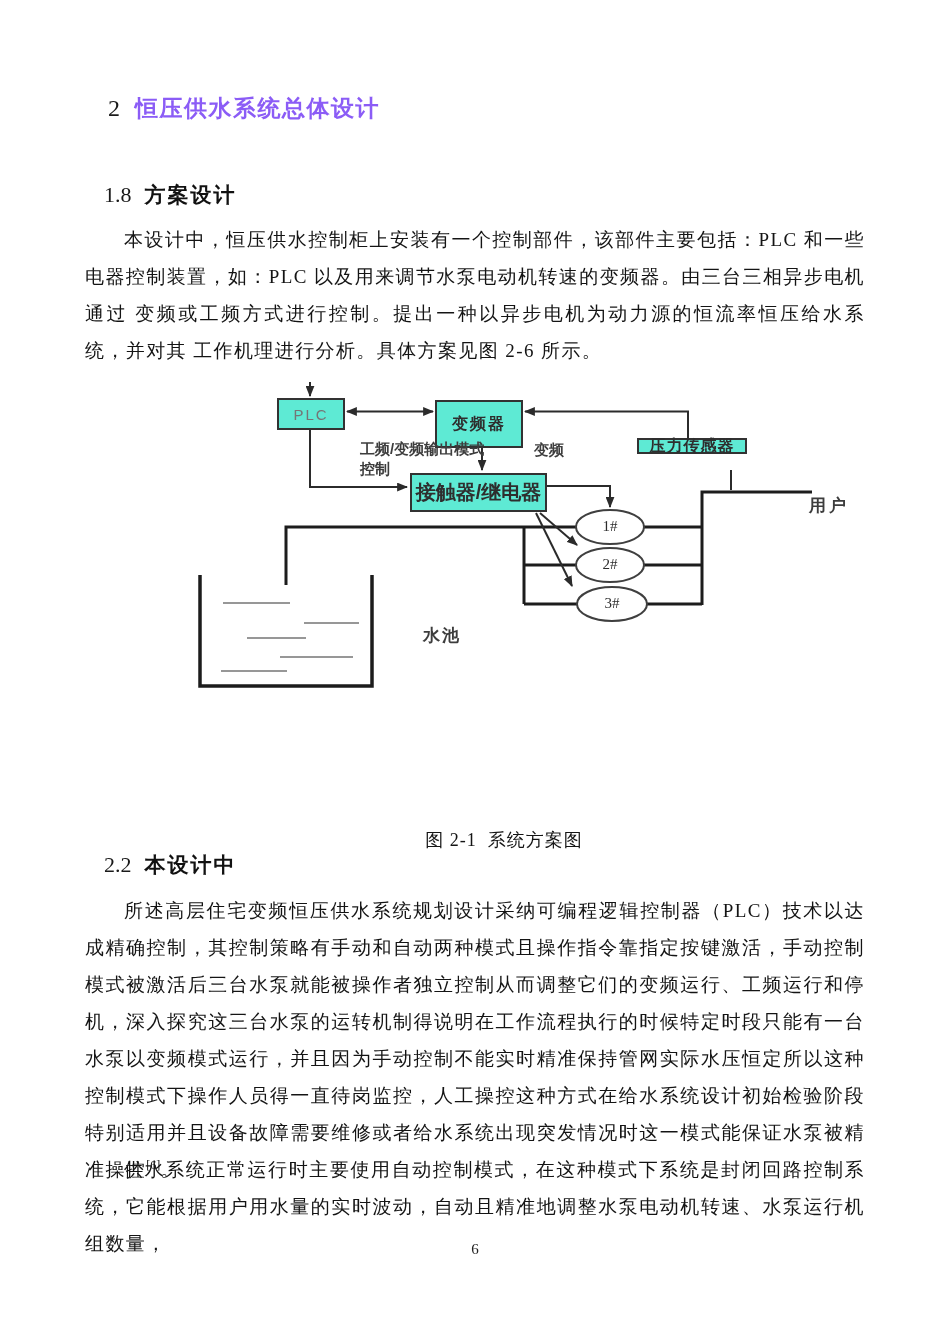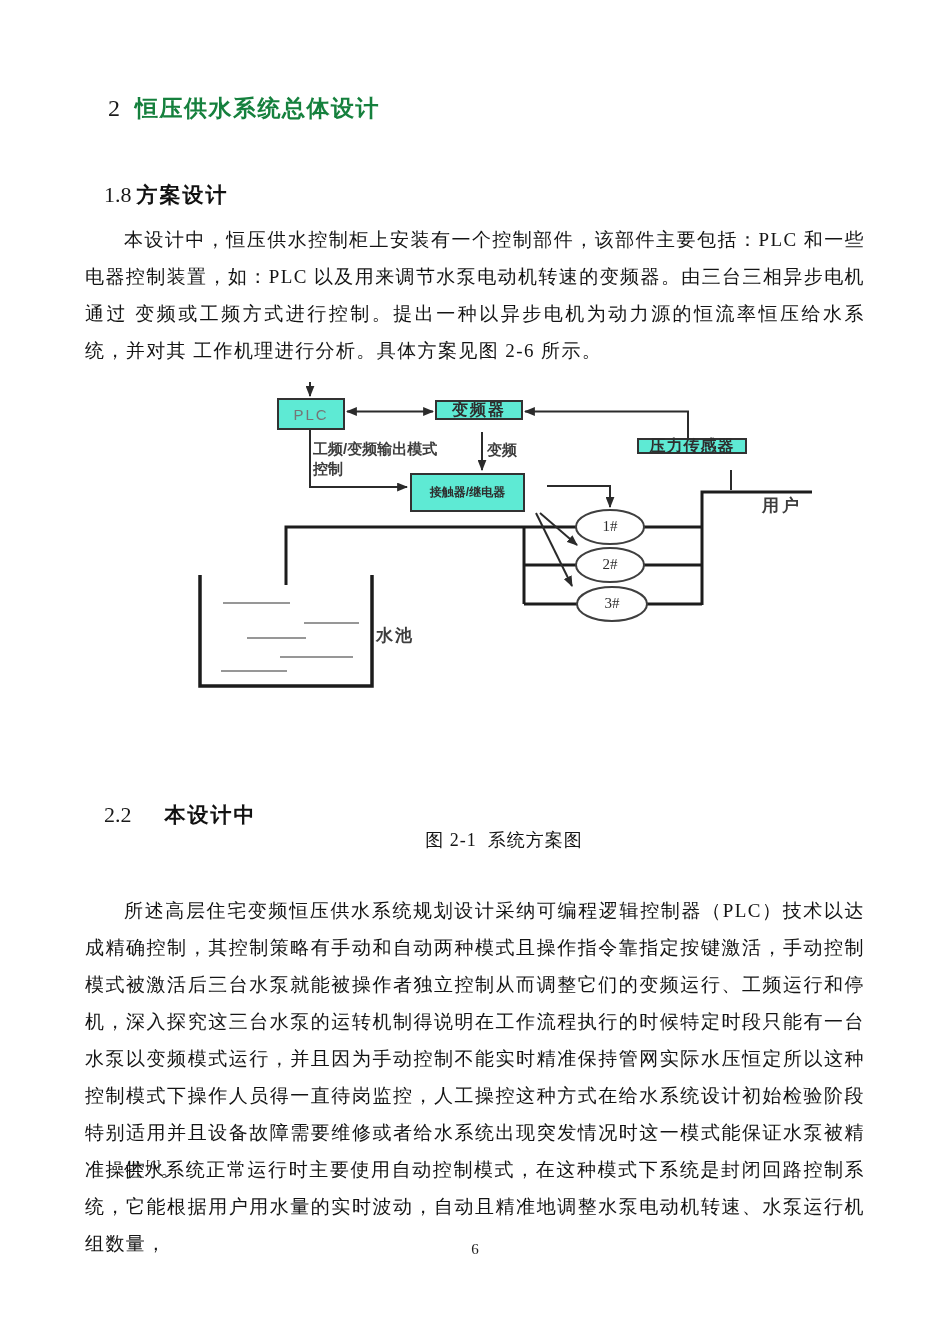--- a/index.html
+++ b/index.html
@@ -4,40 +4,40 @@
 <style>
   html,body { margin:0; padding:0; background:#e8e8e8; }
   .page {
     position:relative; width:950px; height:1344px; margin:0 auto;
     background:#ffffff; overflow:hidden;
     font-family:"Liberation Serif", serif; color:#1a1a1a;
   }
   
   .h-chapter { position:absolute; left:108px; top:93px; display:flex; align-items:baseline; }
   .h-chapter .num { font-family:"Liberation Serif",serif; font-size:24px; }
-  .h-chapter .ttl { font-family:"Liberation Sans",sans-serif; font-weight:bold; font-size:23px; letter-spacing:1.5px; margin-left:15px; color:#15803d; }
+  .h-chapter .ttl { font-family:"Liberation Sans",sans-serif; font-weight:bold; font-size:23px; letter-spacing:1.5px; margin-left:15px; color:#8b5cf6; }
   .h-section { position:absolute; left:104px; display:flex; align-items:baseline; }
   .h-section .num { font-family:"Liberation Serif",serif; font-size:22px; }
-  .h-section .ttl { font-family:"Liberation Sans",sans-serif; font-weight:bold; font-size:21px; letter-spacing:2px; margin-left:5px; color:#111; }
+  .h-section .ttl { font-family:"Liberation Sans",sans-serif; font-weight:bold; font-size:21px; letter-spacing:2px; margin-left:13px; color:#111; }
   
   .para {
     position:absolute; left:85px; width:780px;
     font-size:19px; line-height:37px; letter-spacing:1.4px;
     text-align:justify; text-indent:39px; color:#141414;
   }
   .para sup { font-size:12px; letter-spacing:0; vertical-align:super; line-height:0; }
   
   .figure { position:absolute; left:0; top:375px; width:950px; height:340px; }
   .figure svg { position:absolute; left:0; top:0; }
   .dbox {
     position:absolute; box-sizing:border-box; background:#5eead4;
     border:2px solid #323232; display:flex; align-items:center; justify-content:center;
     font-family:"Liberation Sans",sans-serif; color:#2e2e2e;
   }
-  .dlabel { position:absolute; font-family:"Liberation Sans",sans-serif; color:#3d3d3d; font-weight:bold; white-space:nowrap; }
+  .dlabel { position:absolute; font-family:"Liberation Sans",sans-serif; color:#3d3d3d; font-weight:bold; white-space:nowrap;margin-left:47px; }
   .pumplabel { position:absolute; width:40px; text-align:center; font-family:"Liberation Serif",serif; font-size:15px; color:#2c2c2c; }
   .caption { position:absolute; left:0; top:828px; width:950px; box-sizing:border-box; padding-left:58px; text-align:center; font-size:18px; letter-spacing:1px; white-space:pre-wrap; color:#141414; }
   .pagenum { position:absolute; left:0; top:1241px; width:950px; text-align:center; font-size:15px; color:#222; }
 </style>
 </head>
 <body>
 
 <div class="page">
 
   <div class="h-chapter">
@@ -95,40 +95,40 @@
       </g>
 
       <g fill="#ffffff" stroke="#3f3f3f" stroke-width="2">
         <ellipse cx="610" cy="152" rx="34" ry="17"></ellipse>
         <ellipse cx="610" cy="190" rx="34" ry="17"></ellipse>
         <ellipse cx="612" cy="229" rx="35" ry="17"></ellipse>
       </g>
     </svg>
 
     <div class="dbox" style="left:277px; top:23px; width:68px; height:32px; color:#757575; font-size:15px; letter-spacing:2px;">PLC</div>
-    <div class="dbox" style="left:435px; top:25px; width:88px; height:20px; font-size:16px; font-weight:bold; letter-spacing:2px;">变频器</div>
+    <div class="dbox" style="left:435px; top:25px; width:88px; height:48px; font-size:16px; font-weight:bold; letter-spacing:2px;">变频器</div>
     <div class="dbox" style="left:637px; top:63px; width:110px; height:16px; font-size:16px; font-weight:bold; letter-spacing:1px;">压力传感器</div>
-    <div class="dbox" style="left:410px; top:98px; width:115px; height:39px; font-size:12px; font-weight:bold;">接触器/继电器</div>
+    <div class="dbox" style="left:410px; top:98px; width:137px; height:39px; font-size:20px; font-weight:bold;">接触器/继电器</div>
 
     <div class="dlabel" style="left:313px; top:64px; font-size:15px; line-height:20px;">
       <span style="display:block;">工频/变频输出模式</span>
       <span style="display:block;">控制</span>
     </div>
     <div class="dlabel" style="left:487px; top:66px; font-size:15px;">变频</div>
     <div class="dlabel" style="left:762px; top:119px; font-size:17px; letter-spacing:3px;">用户</div>
     <div class="dlabel" style="left:376px; top:249px; font-size:17px; letter-spacing:2px;">水池</div>
 
     <div class="pumplabel" style="left:590px; top:143px;">1#</div>
     <div class="pumplabel" style="left:590px; top:181px;">2#</div>
     <div class="pumplabel" style="left:592px; top:220px;">3#</div>
   </div>
 
   <div class="caption">图 2-1  系统方案图</div>
 
-  <div class="h-section" style="top:801px;gap:28px;">
+  <div class="h-section" style="top:851px;">
     <span class="num">2.2</span>
     <span class="ttl">本设计中</span>
   </div>
 
   <div class="para" style="top:892px;">
     <span>所述高层住宅变频恒压供水系统规划设计采纳可编程逻辑控制器（PLC）技术以达成精确控制，其控制策略有手动和自动两种模式且操作指令靠指定按键激活，手动控制模式被激活后三台水泵就能被操作者独立控制从而调整它们的变频运行、工频运行和停机，深入探究这三台水泵的运转机制得说明在工作流程执行的时候特定时段只能有一台水泵以变频模式运行，并且因为手动控制不能实时精准保持管网实际水压恒定所以这种控制模式下操作人员得一直待岗监控，人工操控这种方式在给水系统设计初始检验阶段特别适用并且设备故障需要维修或者给水系统出现突发情况时这一模式能保证水泵被精准操控</span><sup>[6]</sup><span>。</span>
   </div>
 
   <div class="para" style="top:1151px;">供水系统正常运行时主要使用自动控制模式，在这种模式下系统是封闭回路控制系统，它能根据用户用水量的实时波动，自动且精准地调整水泵电动机转速、水泵运行机组数量，</div>
 

